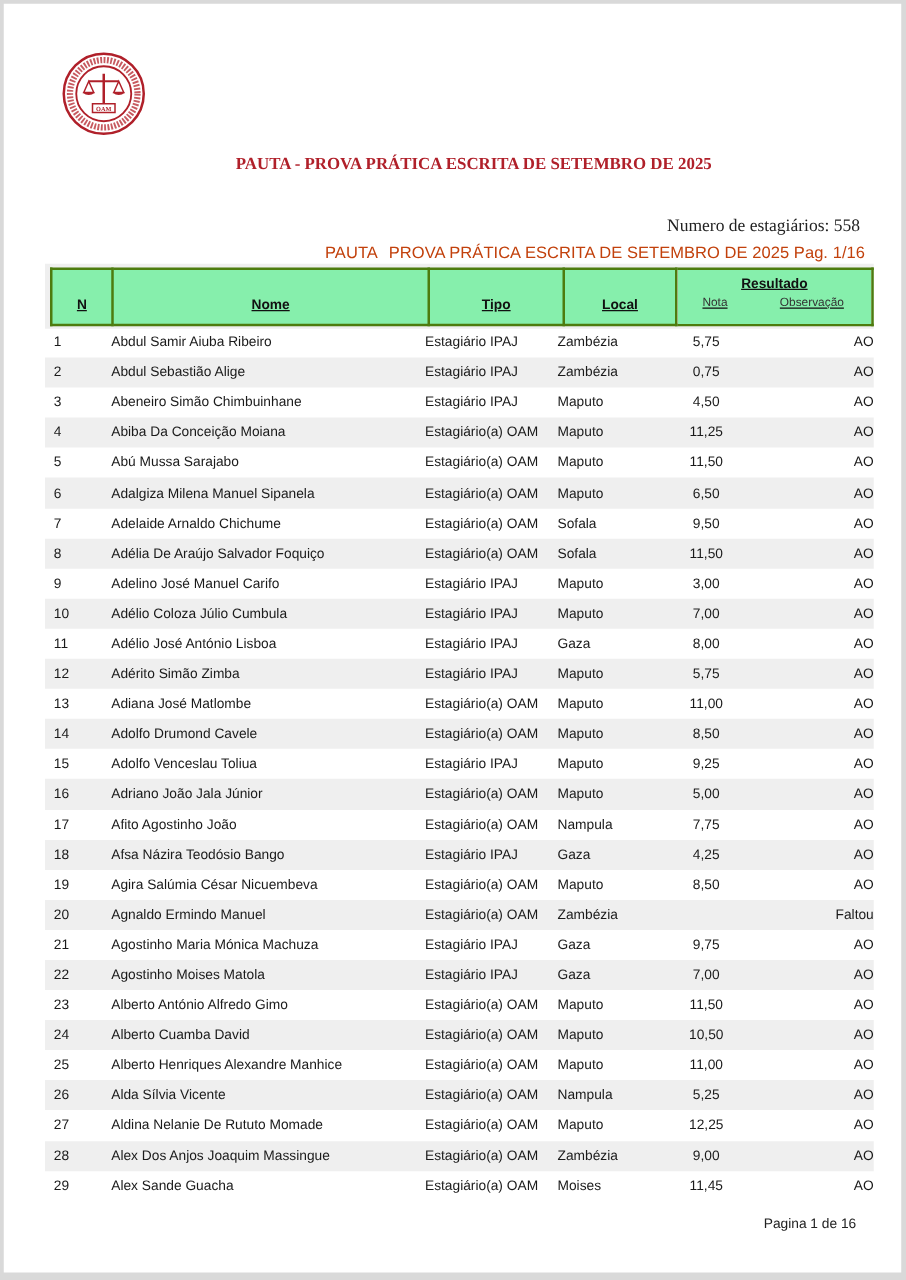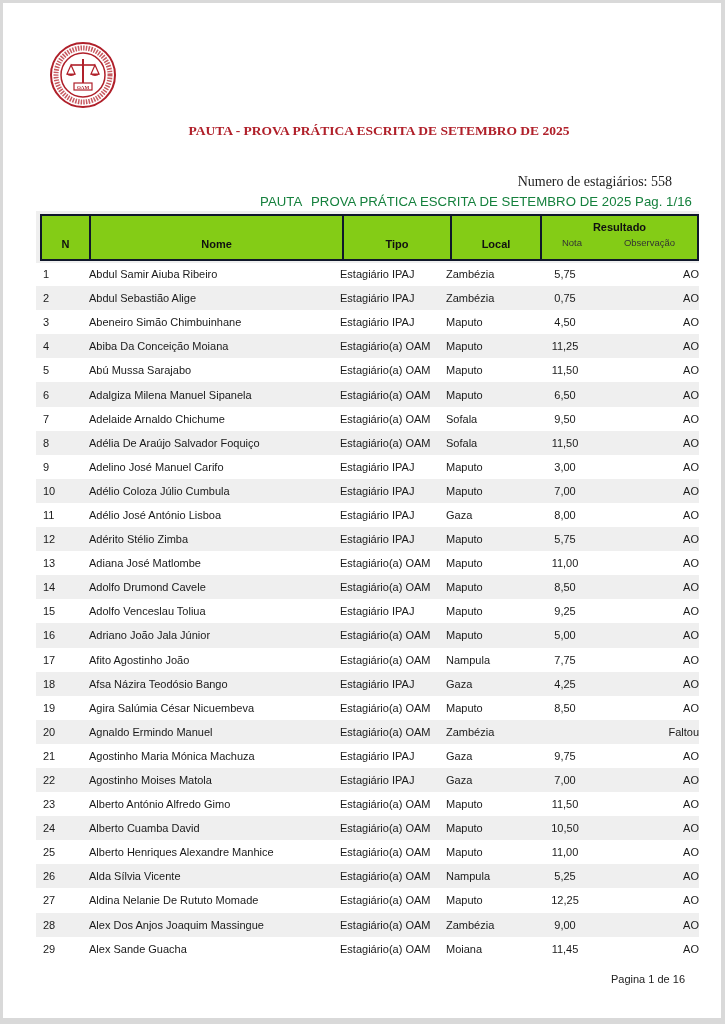--- a/index.html
+++ b/index.html
@@ -12,37 +12,37 @@
     background: #ffffff;
   }
   .logo {
     position: absolute; left: 46px; top: 38px; width: 68px; height: 68px;
   }
   .doc-title {
     position: absolute; left: 0; right: 0; top: 120px; text-align: center;
     font-family: "Liberation Serif", serif; font-weight: bold; font-size: 13.5px; color: #b0202a; margin-left: 34px;
   }
   .count {
-    position: absolute; right: 49px; top: 171px;
+    position: absolute; right: 33px; top: 171px;
     font-family: "Liberation Serif", serif; font-size: 14px; color: #222;
   }
   .subtitle {
-    position: absolute; right: 29px; top: 191px; font-size: 13.2px; color: #15803d; letter-spacing: 0.05px;
+    position: absolute; right: 29px; top: 191px; font-size: 13.2px; color: #c2410c; letter-spacing: 0.05px;
   }
   .subtitle .sp { display: inline-block; width: 5px; }
   .band {
     position: absolute; left: 33px; top: 208px; width: 663px; height: 52px; background: #efefef;
   }
   table.hdr {
     position: absolute; left: 37px; top: 211px; width: 659px; height: 47px;
     border-collapse: collapse;
   }
   table.hdr td {
-    border: 2px solid #0f172a; font-weight: bold; font-size: 11px; text-align: center; vertical-align: bottom;
-    padding: 0 0 9px 0; background: #84cc16;
+    border: 2px solid #4d7c0f; font-weight: bold; font-size: 11px; text-align: center; vertical-align: bottom;
+    padding: 0 0 9px 0; background: #86efac; text-decoration: underline;
   }
   table.hdr td.res { vertical-align: top; padding: 5px 0 0 0; position: relative; }
   .res-title { font-weight: bold; font-size: 11px; }
   .res-sub { display: flex; margin-top: 4px; font-weight: normal; font-size: 9.5px; color: #333; }
   .res-sub span:first-child { width: 60px; text-align: center; }
   .res-sub span:last-child { flex: 1; text-align: center; }
   .rows { position: absolute; left: 33px; top: 259px; width: 663px; }
   .row {
     height: 24.1px; display: flex; align-items: center; font-size: 11px; color: #1a1a1a;
   }
@@ -189,21 +189,21 @@
       <div class="row">
         <div class="c-n">11</div>
         <div class="c-nome">Adélio José António Lisboa</div>
         <div class="c-tipo">Estagiário IPAJ</div>
         <div class="c-local">Gaza</div>
         <div class="c-nota">8,00</div>
         <div class="c-obs">AO</div>
       </div>
       <div class="row">
         <div class="c-n">12</div>
-        <div class="c-nome">Adérito Stélio Zimba</div>
+        <div class="c-nome">Adérito Simão Zimba</div>
         <div class="c-tipo">Estagiário IPAJ</div>
         <div class="c-local">Maputo</div>
         <div class="c-nota">5,75</div>
         <div class="c-obs">AO</div>
       </div>
       <div class="row">
         <div class="c-n">13</div>
         <div class="c-nome">Adiana José Matlombe</div>
         <div class="c-tipo">Estagiário(a) OAM</div>
         <div class="c-local">Maputo</div>
@@ -327,20 +327,20 @@
         <div class="c-nome">Alex Dos Anjos Joaquim Massingue</div>
         <div class="c-tipo">Estagiário(a) OAM</div>
         <div class="c-local">Zambézia</div>
         <div class="c-nota">9,00</div>
         <div class="c-obs">AO</div>
       </div>
       <div class="row">
         <div class="c-n">29</div>
         <div class="c-nome">Alex Sande Guacha</div>
         <div class="c-tipo">Estagiário(a) OAM</div>
-        <div class="c-local">Moiana</div>
+        <div class="c-local">Moises</div>
         <div class="c-nota">11,45</div>
         <div class="c-obs">AO</div>
       </div>
     </div>
 
   <div class="footer">Pagina 1 de 16</div>
 </div>
 
 </body></html>

